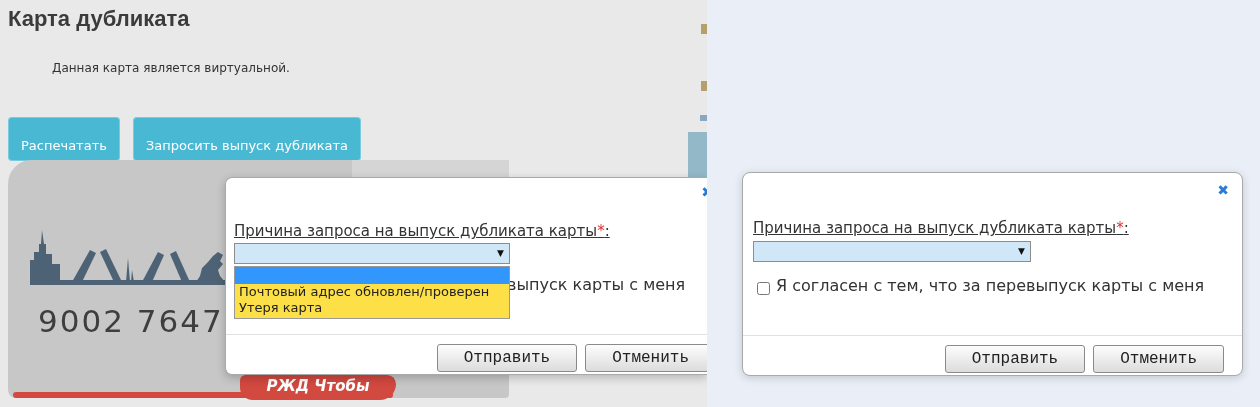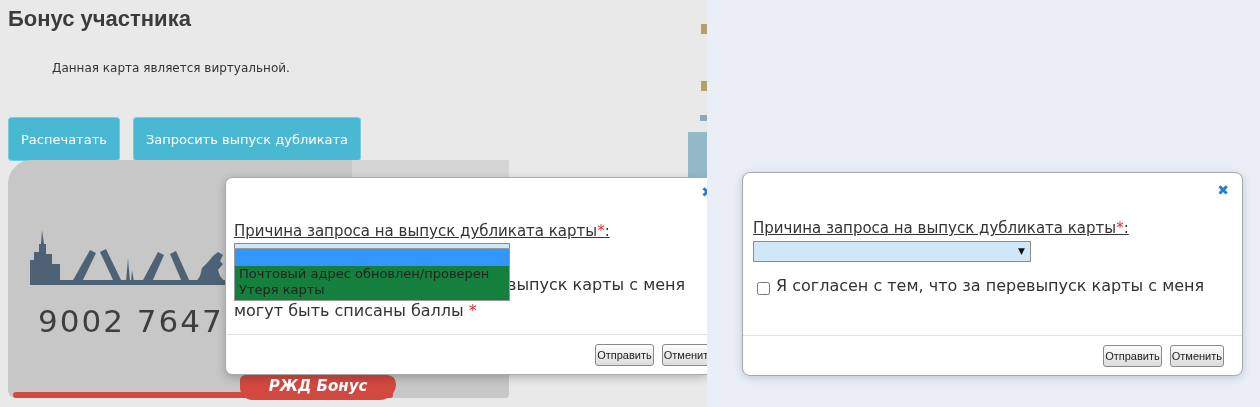--- a/index.html
+++ b/index.html
@@ -5,21 +5,21 @@
   * { margin:0; padding:0; box-sizing:border-box; }
   body { font-family:"DejaVu Sans", sans-serif; }
   .stage { position:relative; width:1260px; height:407px; overflow:hidden; background:#e9e9e9; }
 
   
   .panel-left { position:absolute; left:0; top:0; width:707px; height:407px; background:#e9e9e9; overflow:hidden; }
   .page-title { position:absolute; left:8px; top:6px; font-family:"Liberation Sans", sans-serif;
                 font-size:22px; font-weight:bold; color:#3b3b3b; }
   .info-line { position:absolute; left:8px; font-size:12px; color:#333;margin-left:44px; }
   .info-1 { top:61px; } .info-2 { top:87px; }
-  .teal-btn { position:absolute; top:117px; height:44px; line-height:27px; padding:8px 13px;
+  .teal-btn { position:absolute; top:117px; height:44px; line-height:27px; padding:15px 13px;
               background:#49b8d3; color:#fff; font-size:13px; border:none; border-radius:4px;
               box-shadow: inset 0 0 0 1px rgba(255,255,255,.28); cursor:pointer;
               font-family:"DejaVu Sans", sans-serif; }
   .btn-print { left:8px; }
   .btn-duplicate { left:133px; }
 
   
   .member-card { position:absolute; left:8px; top:160px; width:501px; height:238px;
                  background:#c7c7c7; border-radius:24px 4px 4px 8px; }
   .card-notch { position:absolute; right:0; top:0; width:157px; height:33px; background:#d5d5d5; }
@@ -48,39 +48,39 @@
                cursor:pointer; line-height:14px; }
   .dlg-label { position:absolute; font-size:15px; color:#333; white-space:nowrap;text-decoration:underline; }
   .req { color:#e03030; }
   .dlg-select { position:absolute; height:21px; background:#cfe7f6; border:1px solid #8d8d8d;
                 cursor:pointer; }
   .select-caret { position:absolute; right:5px; top:4px; font-size:9px; color:#111; }
   .consent-line { position:absolute; font-size:16px; color:#333; white-space:nowrap; }
   .consent-box { position:absolute; width:13px; height:13px; }
   .dlg-divider { position:absolute; left:0; right:0; border-top:1px solid #e2e2e2; }
   .dlg-buttons { position:absolute; display:flex; gap:8px; }
-  .dlg-btn { font-size:11px; padding:4px 1px; background:linear-gradient(#fdfdfd,#dcdcdc);
+  .dlg-btn { font-size:16px; padding:4px 26px; background:linear-gradient(#fdfdfd,#dcdcdc);
              border:1px solid #8a8a8a; border-radius:3px; color:#222; cursor:pointer;
-             font-family:Liberation Sans, sans-serif; white-space:nowrap; }
+             font-family:Liberation Mono, monospace; white-space:nowrap; }
 
   
   .dialog-left { left:225px; top:177px; width:482px; height:198px;
                  border-right:none; border-radius:7px 0 0 7px; overflow:hidden; }
   .dialog-left .dlg-close { top:7px; right:-6px; }
   .dialog-left .dlg-label { left:8px; top:44px; }
   .dialog-left .dlg-select { left:8px; top:65px; width:276px; }
   .dialog-left .consent-box { left:12px; top:103px; }
   .dialog-left .consent-1 { left:31px; top:97px; }
   .dialog-left .consent-2 { left:8px; top:123px; }
   .dialog-left .dlg-divider { top:156px; }
   .dialog-left .dlg-buttons { top:166px; right:-9px; }
 
   
-  .dropdown-list { position:absolute; left:8px; top:70px; width:276px; height:53px;
-                   background:#15803d; border:1px solid #999; z-index:6; }
+  .dropdown-list { position:absolute; left:8px; top:88px; width:276px; height:53px;
+                   background:#fde047; border:1px solid #999; z-index:6; }
   .opt-blank { height:17px; background:#3297fd; cursor:pointer; }
   .opt { font-size:13px; line-height:16px; padding-left:4px; color:#222; cursor:pointer;
          white-space:nowrap; overflow:hidden; }
 
   
   .panel-right { position:absolute; left:707px; top:0; width:553px; height:407px;
                  background:#e9eef7; overflow:hidden; }
   .dialog-right { left:35px; top:172px; width:501px; height:204px; border-radius:8px;
                   box-shadow:0 2px 8px rgba(0,0,0,.16); }
   .dialog-right .dlg-close { top:10px; right:13px; }
@@ -92,21 +92,21 @@
   .dialog-right .dlg-divider { top:162px; }
   .dialog-right .dlg-buttons { top:172px; right:18px; }
 </style>
 </head>
 <body>
 
 <div class="stage">
 
   <div class="panel-left">
 
-    <div class="page-title">Бонус участника</div>
+    <div class="page-title">Карта дубликата</div>
     <div class="info-line info-1">Данная карта является виртуальной.</div>
 
     <button class="teal-btn btn-print">Распечатать</button>
     <button class="teal-btn btn-duplicate">Запросить выпуск дубликата</button>
 
     <div class="member-card">
       <div class="card-notch"></div>
       <svg class="skyline" viewBox="0 0 200 62" preserveAspectRatio="none">
         <g fill="#4d6375">
 
@@ -121,21 +121,21 @@
           <polygon points="112,52 128,22 134,25 122,52"></polygon>
           <polygon points="152,52 140,24 146,21 160,52"></polygon>
 
           <polygon points="166,52 170,46 172,38 178,32 183,26 188,22 193,25 190,31 193,34 188,40 190,46 195,52"></polygon>
 
           <rect x="0" y="50" width="200" height="5"></rect>
         </g>
       </svg>
       <div class="card-number">9002 7647 3</div>
       <div class="card-stripe"></div>
-      <div class="card-brand-tab">РЖД Бонус</div>
+      <div class="card-brand-tab">РЖД Чтобы</div>
     </div>
 
     <div class="frag frag-teal"></div>
     <div class="frag frag-a"></div>
     <div class="frag frag-b"></div>
     <div class="frag frag-c"></div>
     <div class="frag frag-d"></div>
 
     <div class="dialog dialog-left">
       <span class="dlg-close">✖</span>
@@ -151,21 +151,21 @@
 
       <input type="checkbox" class="consent-box" style="">
       <div class="consent-line consent-1">Я согласен с тем, что за перевыпуск карты с меня</div>
       <div class="consent-line consent-2">
         <span>могут быть списаны баллы</span> <span class="req">*</span>
       </div>
 
       <div class="dropdown-list">
         <div class="opt-blank"></div>
         <div class="opt">Почтовый адрес обновлен/проверен</div>
-        <div class="opt">Утеря карты</div>
+        <div class="opt">Утеря карта</div>
       </div>
 
       <div class="dlg-divider"></div>
       <div class="dlg-buttons">
         <button class="dlg-btn">Отправить</button>
         <button class="dlg-btn">Отменить</button>
       </div>
     </div>
   </div>
 

